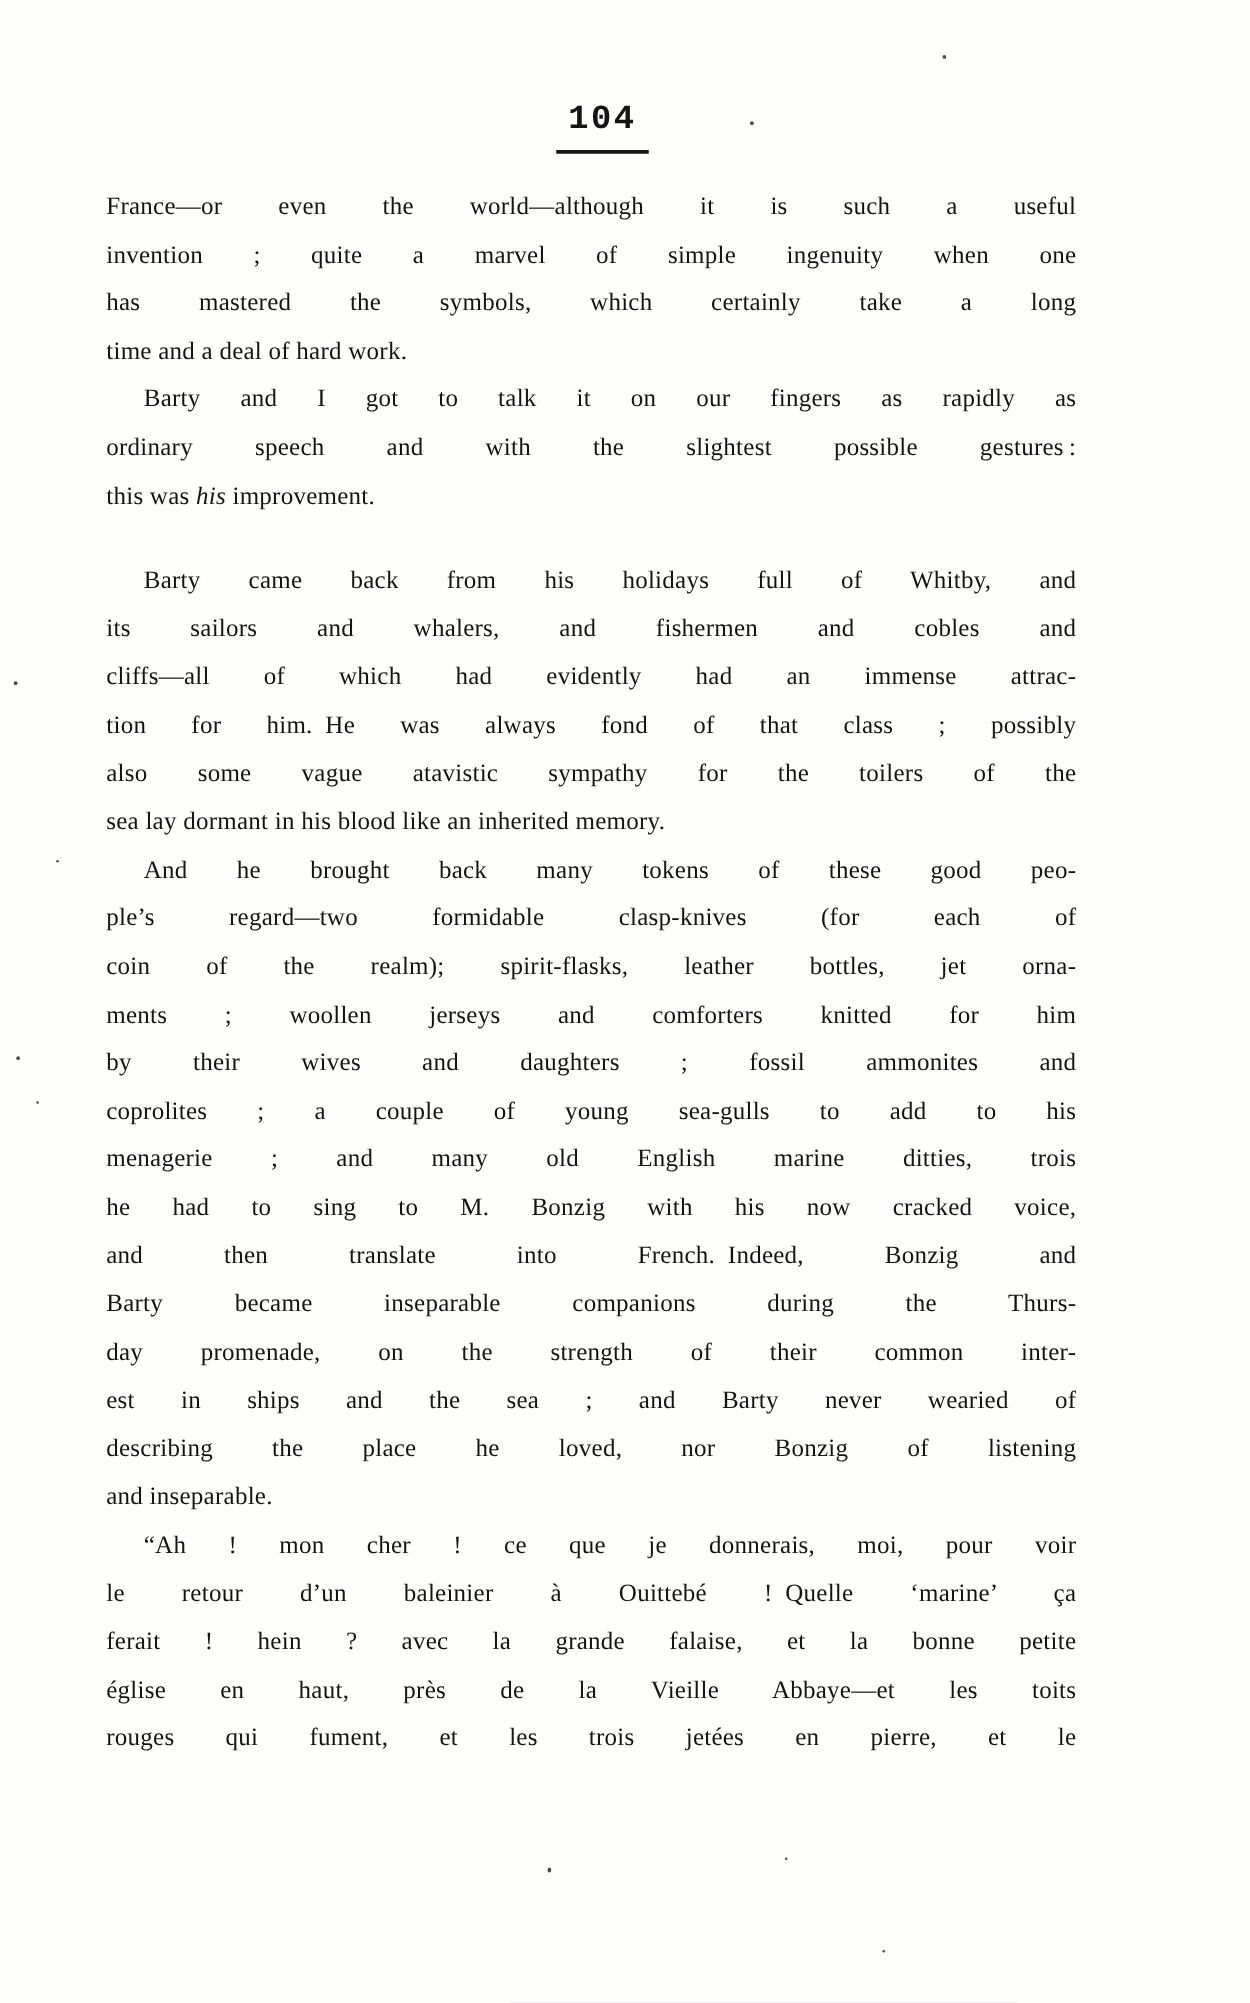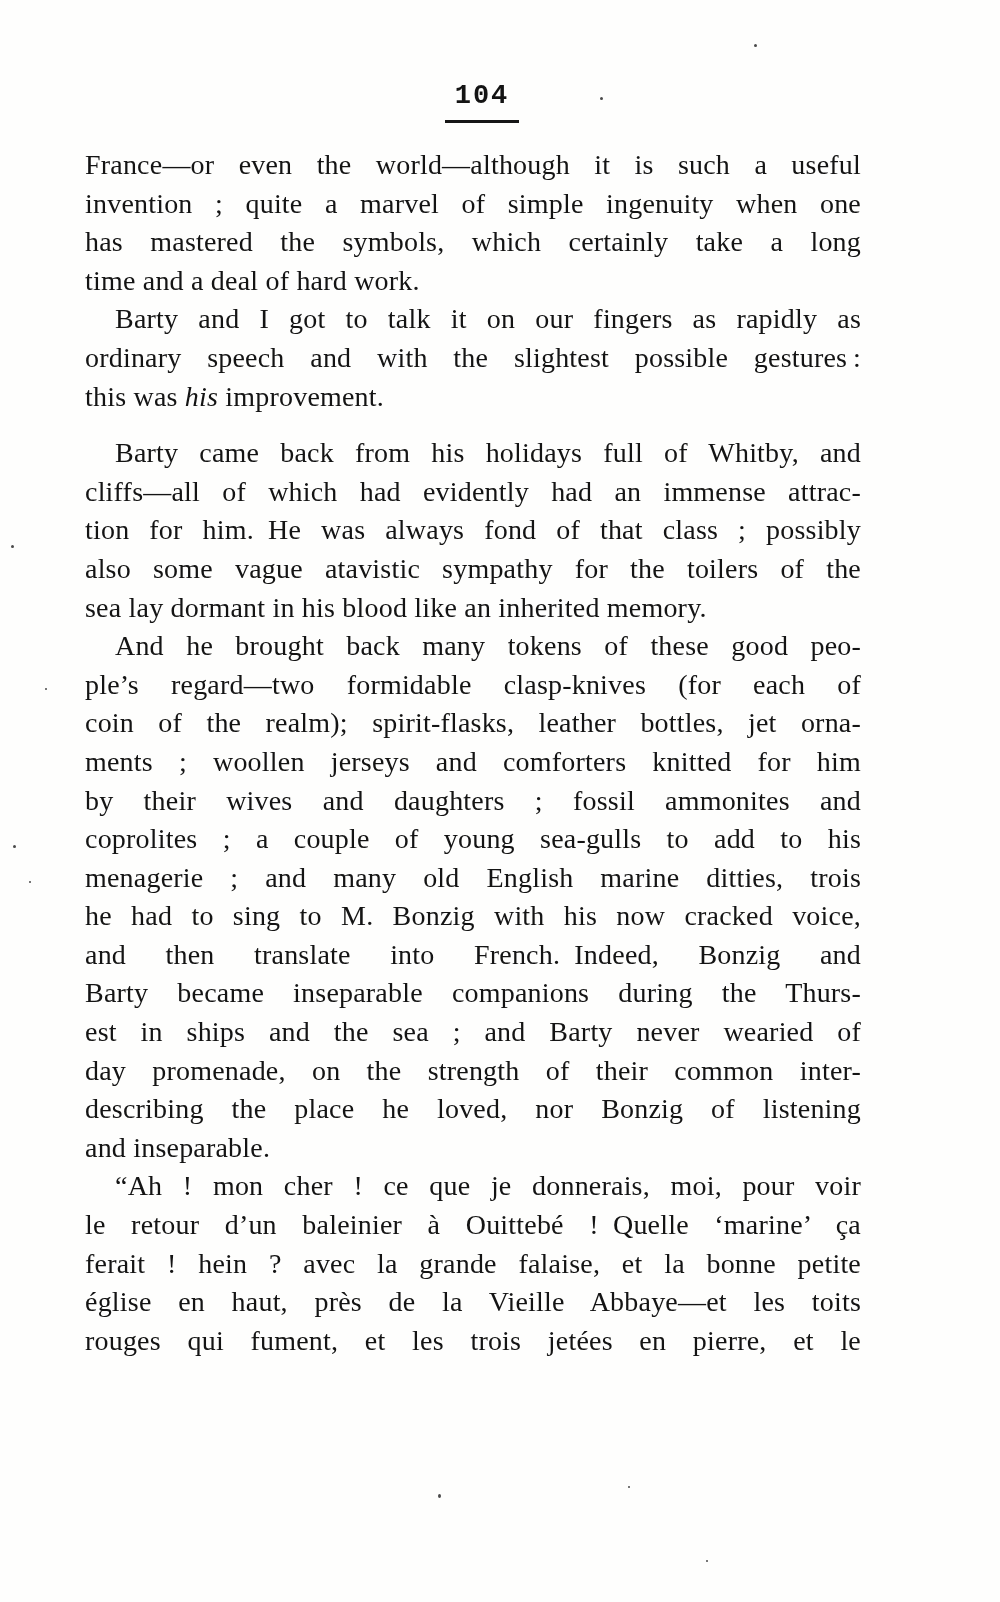--- a/index.html
+++ b/index.html
@@ -35,29 +35,29 @@
     height: 3px;
     background: #161616;
     margin: 10px auto 0 auto;
     transform: translateX(-18px);
   }
   .text-block {
     position: absolute;
     left: 85px;
     top: 146px;
     width: 776px;
-    font-size: 28px;
+    font-size: 20px;
     line-height: 38.6px;
     letter-spacing: 0.2px;
   }
   .paragraph {
     margin: 0;
   }
   .paragraph.section-break {
-    margin-top: 18px;
+    margin-top: 29px;
   }
   .line {
     text-align: justify;
     text-align-last: justify;
     -moz-text-align-last: justify;
     white-space: nowrap;
   }
   .line.first-indent {
     text-indent: 30px;
   }
@@ -90,38 +90,39 @@
         <div class="line"><span>has mastered the symbols, which certainly take a long</span></div>
         <div class="line last-left"><span>time and a deal of hard work.</span></div>
       </div>
       <div class="paragraph">
         <div class="line first-indent"><span>Barty and I got to talk it on our fingers as rapidly as</span></div>
         <div class="line"><span>ordinary speech and with the slightest possible gestures :</span></div>
         <div class="line last-left"><span>this was </span><i>his</i><span> improvement.</span></div>
       </div>
       <div class="paragraph section-break">
         <div class="line first-indent"><span>Barty came back from his holidays full of Whitby, and</span></div>
+        <div class="line"><span>its sailors and whalers, and fishermen and cobles and</span></div>
         <div class="line"><span>cliffs—all of which had evidently had an immense attrac-</span></div>
         <div class="line"><span>tion for him. He was always fond of that class ; possibly</span></div>
         <div class="line"><span>also some vague atavistic sympathy for the toilers of the</span></div>
         <div class="line last-left"><span>sea lay dormant in his blood like an inherited memory.</span></div>
       </div>
       <div class="paragraph">
         <div class="line first-indent"><span>And he brought back many tokens of these good peo-</span></div>
         <div class="line"><span>ple’s regard—two formidable clasp-knives (for each of</span></div>
         <div class="line"><span>coin of the realm); spirit-flasks, leather bottles, jet orna-</span></div>
         <div class="line"><span>ments ; woollen jerseys and comforters knitted for him</span></div>
         <div class="line"><span>by their wives and daughters ; fossil ammonites and</span></div>
         <div class="line"><span>coprolites ; a couple of young sea-gulls to add to his</span></div>
         <div class="line"><span>menagerie ; and many old English marine ditties, trois</span></div>
         <div class="line"><span>he had to sing to M. Bonzig with his now cracked voice,</span></div>
         <div class="line"><span>and then translate into French. Indeed, Bonzig and</span></div>
         <div class="line"><span>Barty became inseparable companions during the Thurs-</span></div>
+        <div class="line"><span>day promenade, on the strength of their common inter-</span></div>
         <div class="line"><span>est in ships and the sea ; and Barty never wearied of</span></div>
-        <div class="line"><span>day promenade, on the strength of their common inter-</span></div>
         <div class="line"><span>describing the place he loved, nor Bonzig of listening</span></div>
         <div class="line last-left"><span>and inseparable.</span></div>
       </div>
       <div class="paragraph">
         <div class="line first-indent"><span>“Ah ! mon cher ! ce que je donnerais, moi, pour voir</span></div>
         <div class="line"><span>le retour d’un baleinier à Ouittebé ! Quelle ‘marine’ ça</span></div>
         <div class="line"><span>ferait ! hein ? avec la grande falaise, et la bonne petite</span></div>
         <div class="line"><span>église en haut, près de la Vieille Abbaye—et les toits</span></div>
         <div class="line"><span>rouges qui fument, et les trois jetées en pierre, et le</span></div>
       </div>

